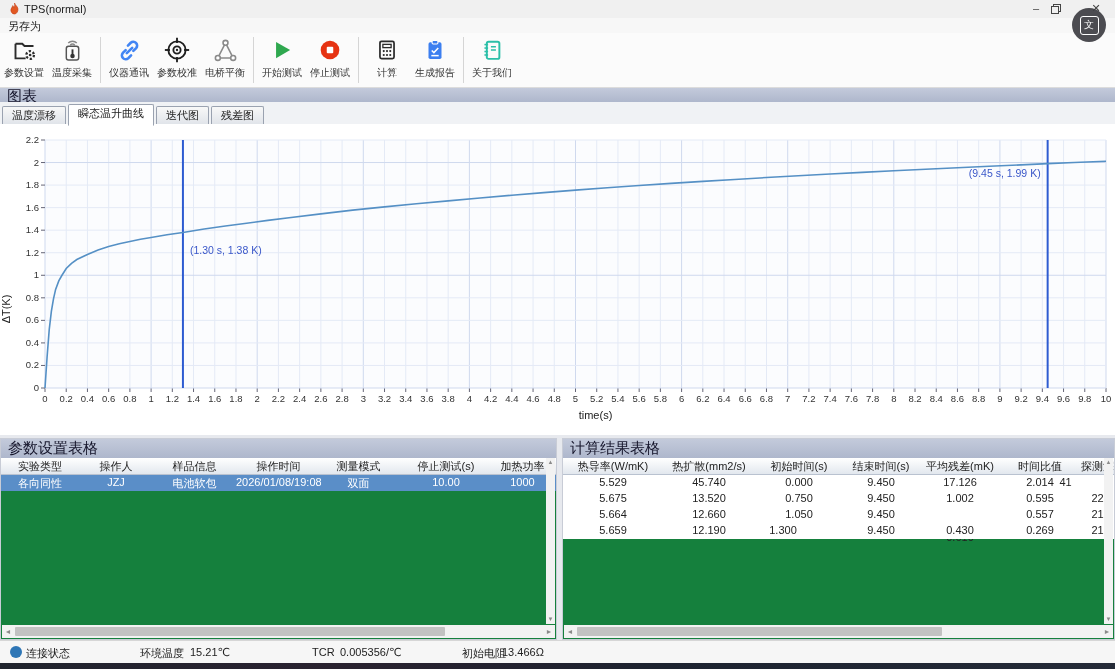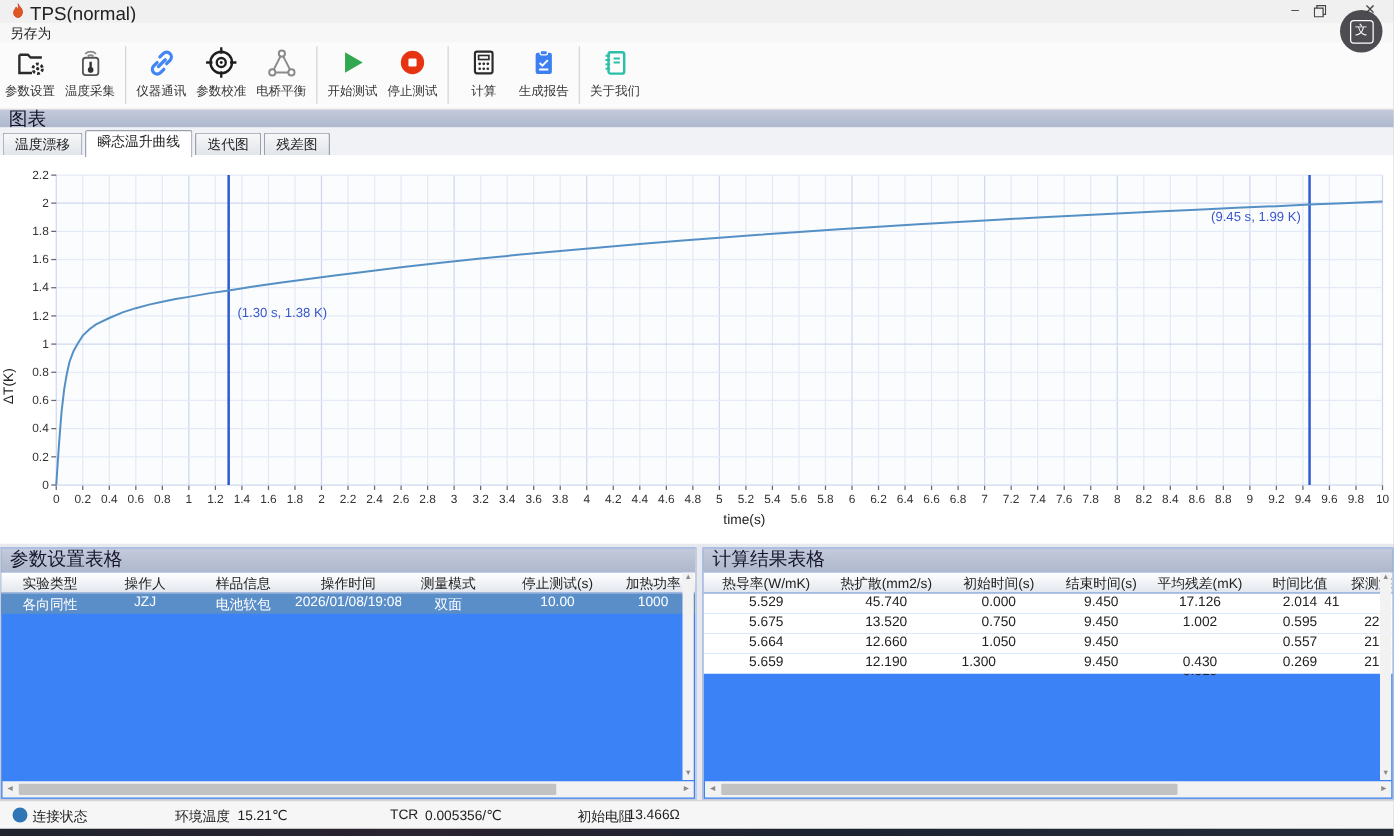--- a/index.html
+++ b/index.html
@@ -2,21 +2,21 @@
 <html><head>
 <meta charset="utf-8">
 <style>
   html,body{margin:0;padding:0;background:#cfcfcf;}
   #app{position:relative;width:1115px;height:669px;background:#fff;
        font-family:"Liberation Sans","DejaVu Sans",sans-serif;overflow:hidden;
        outline:1px solid #8a8a8a;}
   
   #titlebar{position:absolute;left:0;top:0;width:1115px;height:18px;background:#f0f0f0;
             border-bottom:1px solid #e3e3e3;}
-  #titlebar .title{position:absolute;left:24px;top:3px;font-size:15px;color:#222;}
+  #titlebar .title{position:absolute;left:24px;top:3px;font-size:11px;color:#222;}
   #flame{position:absolute;left:8px;top:2px;}
   .winbtn{position:absolute;top:0;width:30px;height:18px;text-align:center;color:#444;
           font-size:11px;line-height:17px;cursor:default;}
   #btn-min{right:64px;} #btn-max{right:34px;} #btn-close{right:4px;}
   #overlay-circle{position:absolute;left:1072px;top:8px;width:34px;height:34px;border-radius:50%;
         background:rgba(62,62,68,.93);z-index:50;display:flex;align-items:center;justify-content:center;}
   #overlay-circle .frame{width:17px;height:17px;border:1.5px solid #fff;border-radius:3px;
         color:#fff;font-size:10px;line-height:16px;text-align:center;}
   
   #menubar{position:absolute;left:0;top:18px;width:1115px;height:15px;background:#f7f7f7;
@@ -37,21 +37,21 @@
   #tabbar{position:absolute;left:0;top:102px;width:1115px;height:22px;background:#f0f2f5;
           border-bottom:1px solid #b8bfca;}
   .tab{position:relative;display:inline-block;height:17px;margin-top:4px;margin-left:2px;padding:1px 9px 0 9px;
        font-size:11px;color:#222;background:linear-gradient(#f8f8f8,#dfe3e9);
        border:1px solid #9aa2b0;border-bottom:none;border-radius:2px 2px 0 0;vertical-align:bottom;}
   .tab.active{background:#fff;height:19px;margin-top:2px;z-index:2;border-bottom:1px solid #fff;margin-bottom:-1px;}
   
   #chart-area{position:absolute;left:0;top:124px;width:1115px;height:311px;background:#fff;}
   
   #bottom{position:absolute;left:0;top:435px;width:1115px;height:205px;background:#e7e9ee;}
-  .tpanel{position:absolute;top:3px;height:202px;background:#3b82f6;border:1px solid #c8ccd6;box-sizing:border-box;}
+  .tpanel{position:absolute;top:3px;height:202px;background:#15803d;border:1px solid #c8ccd6;box-sizing:border-box;}
   #left-panel{left:0;width:557px;} #right-panel{left:562px;width:553px;}
   .tpanel .panel-hdr{height:19px;line-height:14px;}
   .thead{position:relative;height:16px;background:linear-gradient(#ffffff,#e2e7ee);border-bottom:1px solid #b9c2d0;padding-left:12px;}
   .thead .hc{position:absolute;top:1px;font-size:11px;color:#222;text-align:center;overflow:hidden;white-space:nowrap;}
   .trow{position:relative;height:16px;background:#fff;}
   .trow.sel{background:#5a8ec8;} .trow.sel .tc{color:#fff;}
   .trow .tc{position:absolute;top:1px;font-size:11px;color:#222;text-align:center;overflow:hidden;white-space:nowrap;}
   .vscroll{position:absolute;right:1px;top:19px;bottom:15px;width:9px;background:#f2f2f2;}
   .vscroll .arr{display:block;text-align:center;font-size:6px;color:#8a8a8a;line-height:9px;}
   .vscroll .arr.dn{position:absolute;bottom:0;left:0;right:0;}

